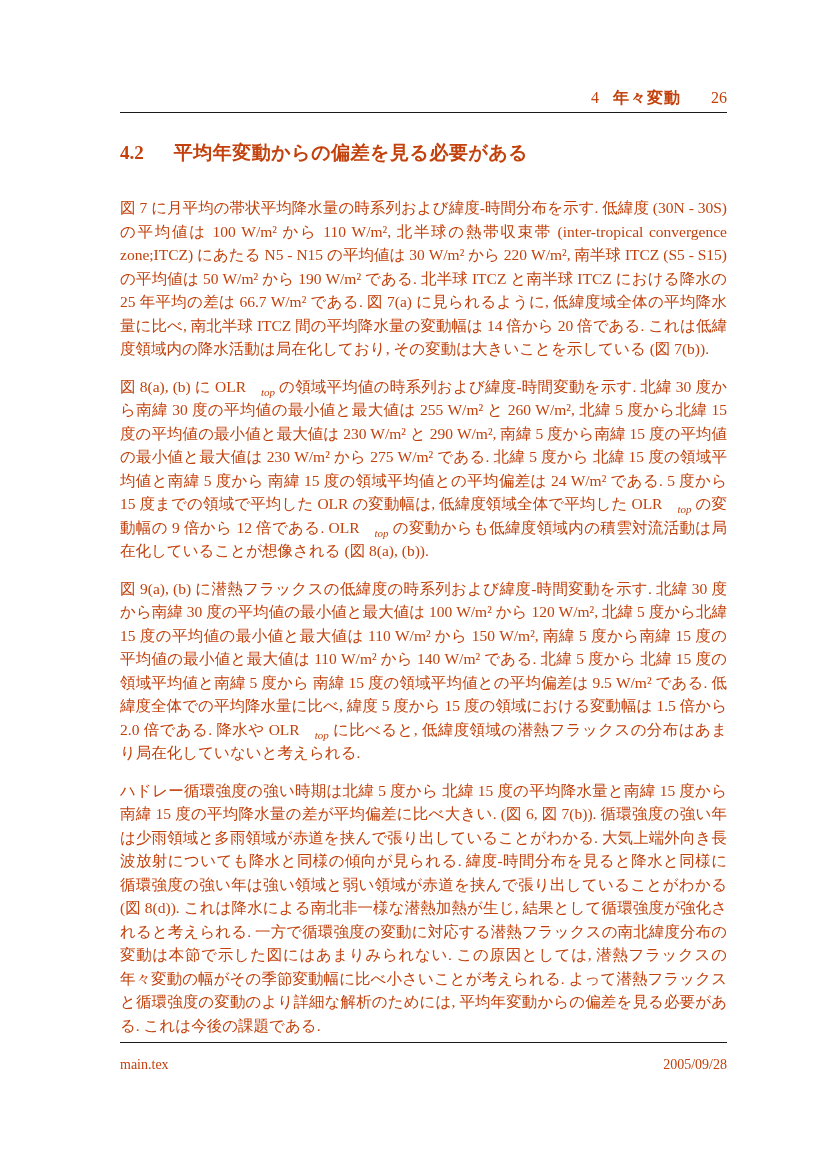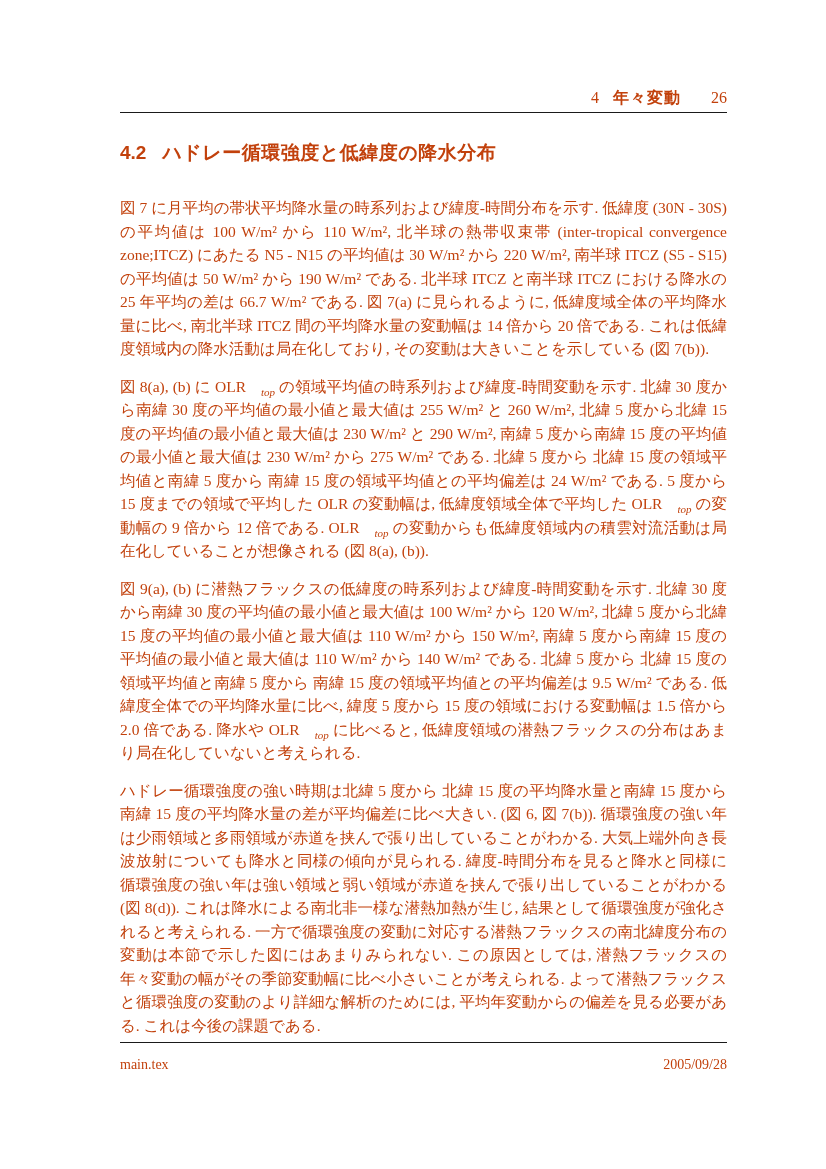--- a/index.html
+++ b/index.html
@@ -46,22 +46,22 @@
   .section-heading {
     position: absolute;
     left: 120px;
     top: 140px;
     width: 607px;
     font-size: 19px;
     line-height: 26px;
     font-weight: bold;
   }
   .section-heading .sec-num {
-    font-family: Liberation Sans, sans-serif;
-    margin-right: 16px;
+    font-family: Liberation Serif, serif;
+    margin-right: 30px;
   }
   .section-heading .sec-title {
     font-family: "Liberation Sans", "DejaVu Sans", sans-serif;
     letter-spacing: 0.5px;
   }
   
   .body-text {
     position: absolute;
     left: 120px;
     top: 196px;
@@ -100,21 +100,21 @@
 </head>
 <body>
 
 <div class="page">
 
   <div class="running-head">
     <span class="chap-num">4</span><span class="chap-title">年々変動</span><span class="page-num">26</span>
   </div>
 
   <div class="section-heading">
-    <span class="sec-num">4.2</span><span class="sec-title">ハドレー循環強度と低緯度の降水分布</span>
+    <span class="sec-num">4.2</span><span class="sec-title">平均年変動からの偏差を見る必要がある</span>
   </div>
 
   <div class="body-text">
       <p><span>図 7 に月平均の帯状平均降水量の時系列および緯度-時間分布を示す. 低緯度 (30N - 30S) の平均値は 100 W/m² から 110 W/m², 北半球の熱帯収束帯 (inter-tropical convergence zone;ITCZ) にあたる N5 - N15 の平均値は 30 W/m² から 220 W/m², 南半球 ITCZ (S5 - S15) の平均値は 50 W/m² から 190 W/m² である. 北半球 ITCZ と南半球 ITCZ における降水の 25 年平均の差は 66.7 W/m² である. 図 7(a) に見られるように, 低緯度域全体の平均降水量に比べ, 南北半球 ITCZ 間の平均降水量の変動幅は 14 倍から 20 倍である. これは低緯度領域内の降水活動は局在化しており, その変動は大きいことを示している (図 7(b)).</span></p>
       <p><span>図 8(a), (b) に OLR</span><sub class="subscript">top</sub><span> の領域平均値の時系列および緯度-時間変動を示す. 北緯 30 度から南緯 30 度の平均値の最小値と最大値は 255 W/m² と 260 W/m², 北緯 5 度から北緯 15 度の平均値の最小値と最大値は 230 W/m² と 290 W/m², 南緯 5 度から南緯 15 度の平均値の最小値と最大値は 230 W/m² から 275 W/m² である. 北緯 5 度から 北緯 15 度の領域平均値と南緯 5 度から 南緯 15 度の領域平均値との平均偏差は 24 W/m² である. 5 度から 15 度までの領域で平均した OLR の変動幅は, 低緯度領域全体で平均した OLR</span><sub class="subscript">top</sub><span> の変動幅の 9 倍から 12 倍である. OLR</span><sub class="subscript">top</sub><span> の変動からも低緯度領域内の積雲対流活動は局在化していることが想像される (図 8(a), (b)).</span></p>
       <p><span>図 9(a), (b) に潜熱フラックスの低緯度の時系列および緯度-時間変動を示す. 北緯 30 度から南緯 30 度の平均値の最小値と最大値は 100 W/m² から 120 W/m², 北緯 5 度から北緯 15 度の平均値の最小値と最大値は 110 W/m² から 150 W/m², 南緯 5 度から南緯 15 度の平均値の最小値と最大値は 110 W/m² から 140 W/m² である. 北緯 5 度から 北緯 15 度の領域平均値と南緯 5 度から 南緯 15 度の領域平均値との平均偏差は 9.5 W/m² である. 低緯度全体での平均降水量に比べ, 緯度 5 度から 15 度の領域における変動幅は 1.5 倍から 2.0 倍である. 降水や OLR</span><sub class="subscript">top</sub><span> に比べると, 低緯度領域の潜熱フラックスの分布はあまり局在化していないと考えられる.</span></p>
       <p><span>ハドレー循環強度の強い時期は北緯 5 度から 北緯 15 度の平均降水量と南緯 15 度から 南緯 15 度の平均降水量の差が平均偏差に比べ大きい. (図 6, 図 7(b)). 循環強度の強い年は少雨領域と多雨領域が赤道を挟んで張り出していることがわかる. 大気上端外向き長波放射についても降水と同様の傾向が見られる. 緯度-時間分布を見ると降水と同様に循環強度の強い年は強い領域と弱い領域が赤道を挟んで張り出していることがわかる (図 8(d)). これは降水による南北非一様な潜熱加熱が生じ, 結果として循環強度が強化されると考えられる. 一方で循環強度の変動に対応する潜熱フラックスの南北緯度分布の変動は本節で示した図にはあまりみられない. この原因としては, 潜熱フラックスの年々変動の幅がその季節変動幅に比べ小さいことが考えられる. よって潜熱フラックスと循環強度の変動のより詳細な解析のためには, 平均年変動からの偏差を見る必要がある. これは今後の課題である.</span></p>
     </div>
 
   <div class="footer">

